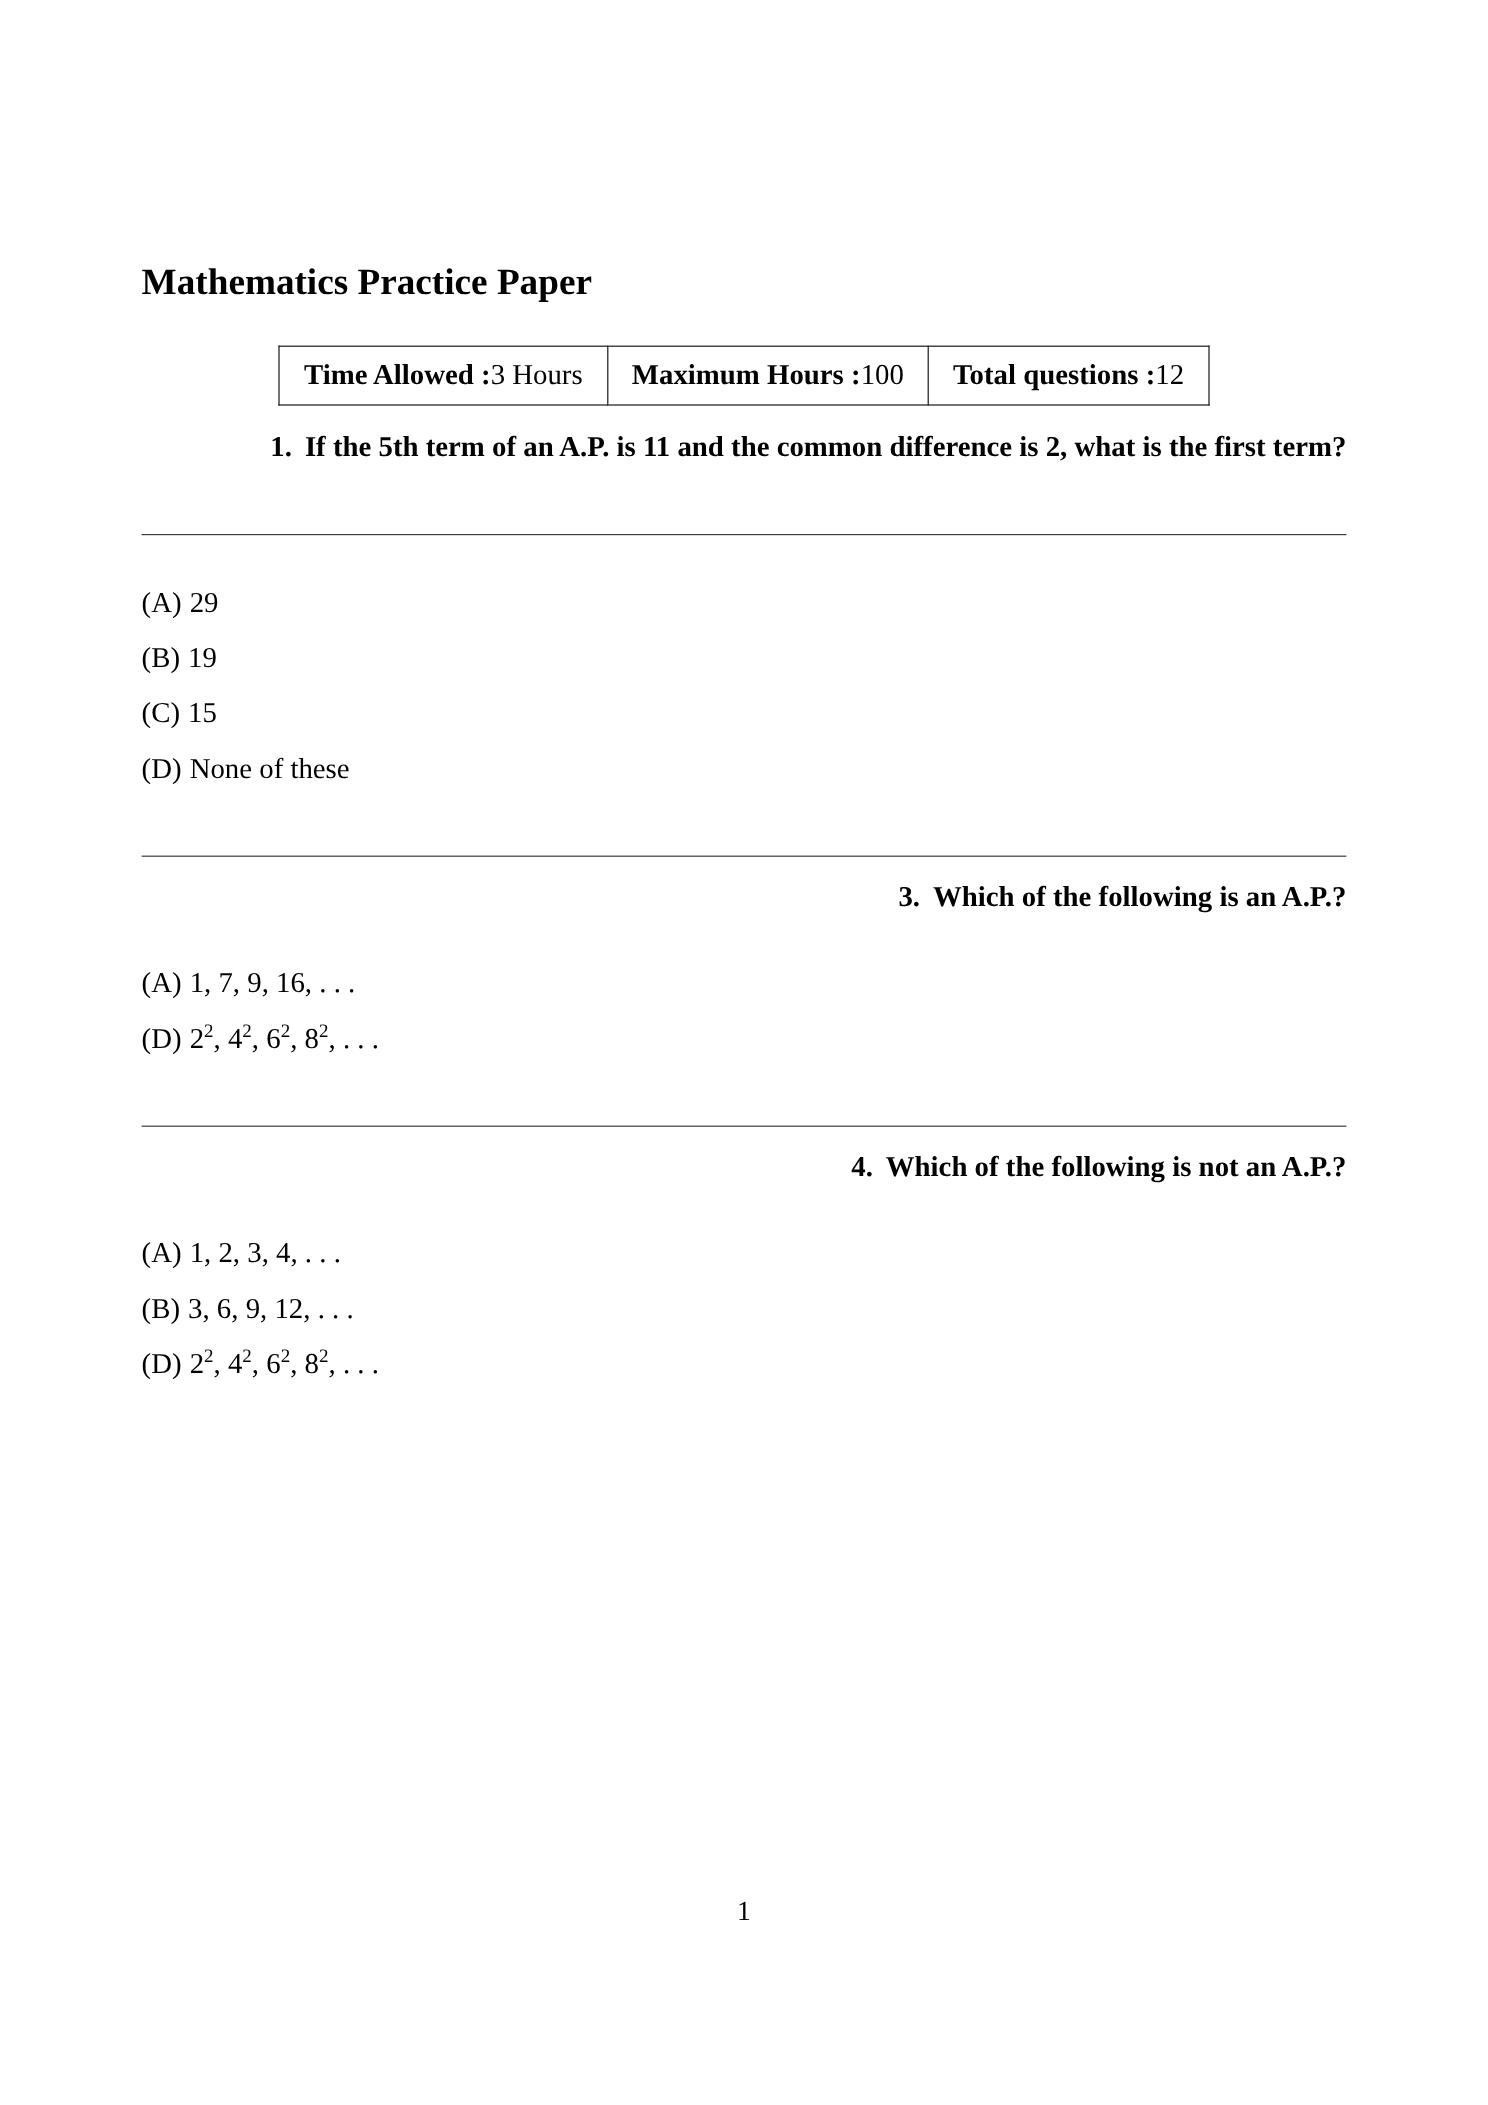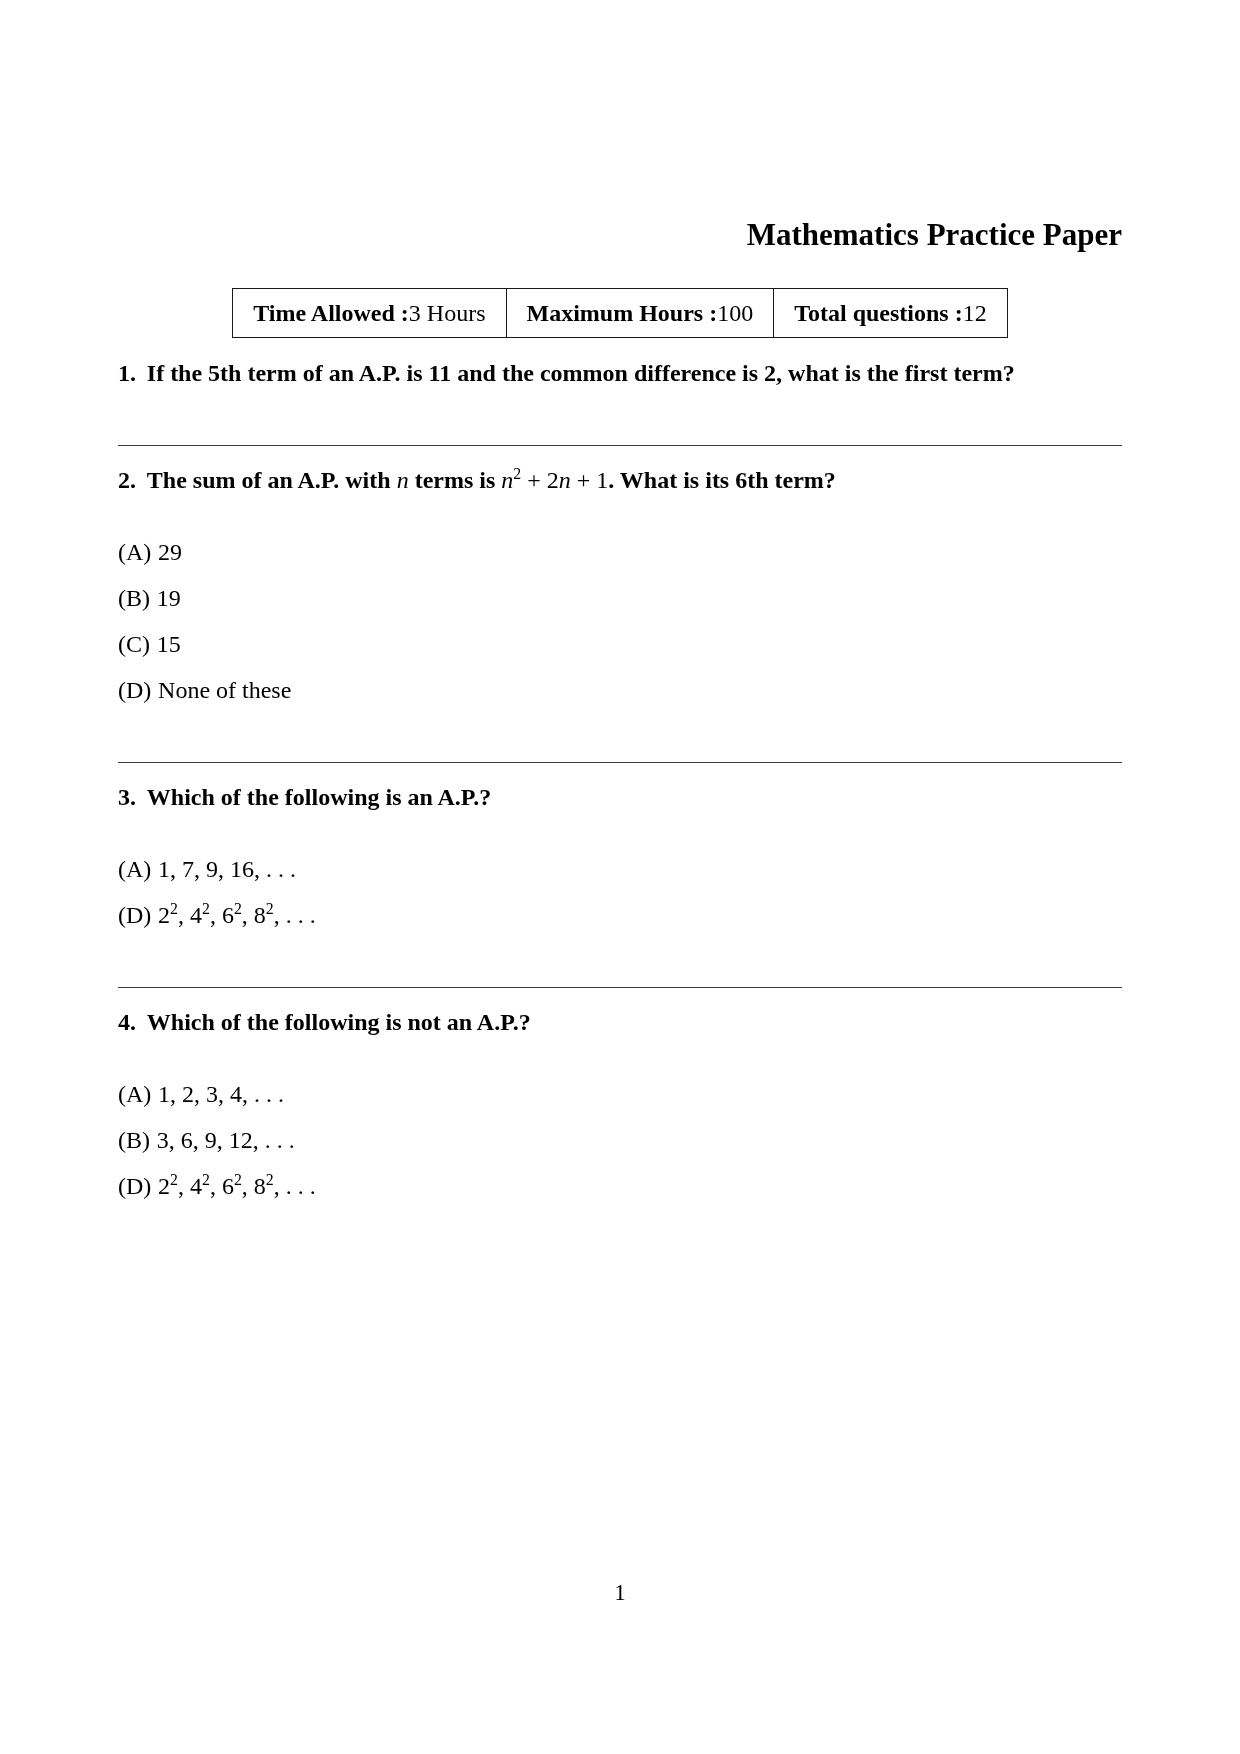--- a/index.html
+++ b/index.html
@@ -16,21 +16,21 @@
   }
   .page {
     position: relative;
     width: 1240px;
     height: 1754px;
     box-sizing: border-box;
     padding: 216px 118px 0 118px;
   }
   .title {
     margin: 0;
-    text-align: right;
+    text-align: left;
     font-size: 31px;
     line-height: 38px;
     font-weight: 700;
   }
   .info-table {
     border-collapse: collapse;
     margin: 34px auto 0 auto;
   }
   .info-table td {
     border: 1.6px solid #1a1a1a;
@@ -38,20 +38,21 @@
     font-size: 24px;
     line-height: 30px;
     white-space: nowrap;
   }
   .b { font-weight: 700; }
   #questions .q:first-child { margin-top: 20px; }
   .q-heading {
     font-size: 24px;
     line-height: 30px;
     font-weight: 700;
+    text-align: right;
   }
   .q-num { margin-right: 0.45em; }
   .q-options { margin-top: 42px; }
   .q-option {
     font-size: 24px;
     line-height: 30px;
     font-weight: 400;
   }
   .q-option + .q-option { margin-top: 16px; }
   .opt-label { margin-right: 0.28em; }
@@ -93,23 +94,20 @@
   </table>
 
   <div id="questions">
       <section class="q">
     <div class="q-heading">
       <span class="q-num">1.</span><span class="q-text"><span>If the 5th term of an A.P. is 11 and the common difference is 2, what is the first term?</span></span>
     </div>
     <hr class="q-divider">
   </section>
       <section class="q">
-    <div class="q-heading">
-      <span class="q-num">2.</span><span class="q-text"><span>The sum of an A.P. with </span><span class="mi">n</span><span> terms is </span><span class="mi">n</span><sup class="mn">2</sup><span class="mn"> + 2</span><span class="mi">n</span><span class="mn"> + 1</span><span>. What is its 6th term?</span></span>
-    </div>
     <div class="q-options">
           <div class="q-option">
     <span class="opt-label">(A)</span><span class="opt-text"><span>29</span></span>
   </div>
           <div class="q-option">
     <span class="opt-label">(B)</span><span class="opt-text"><span>19</span></span>
   </div>
           <div class="q-option">
     <span class="opt-label">(C)</span><span class="opt-text"><span>15</span></span>
   </div>

